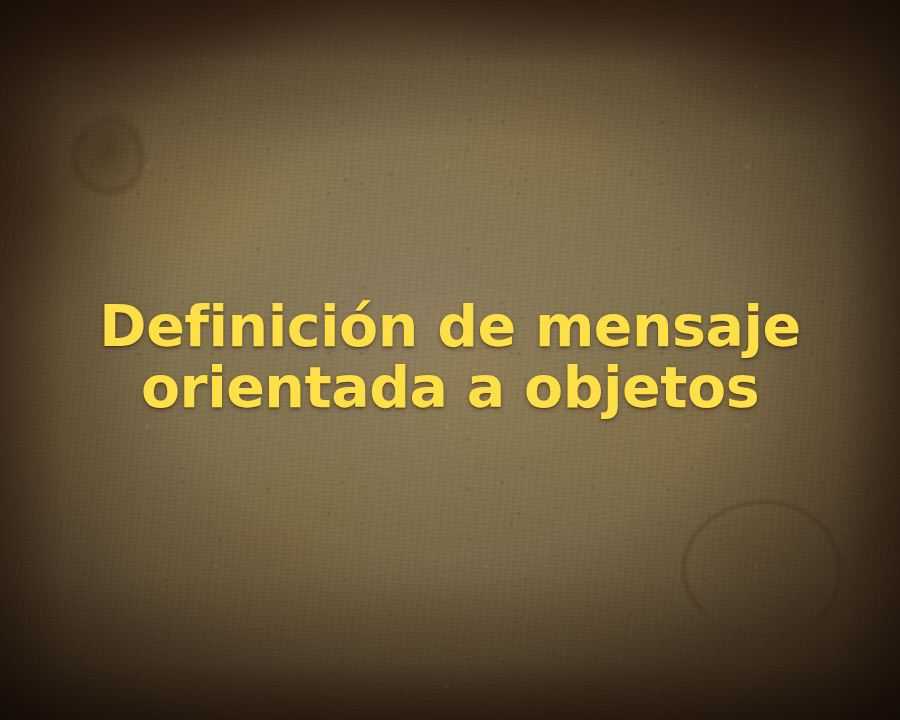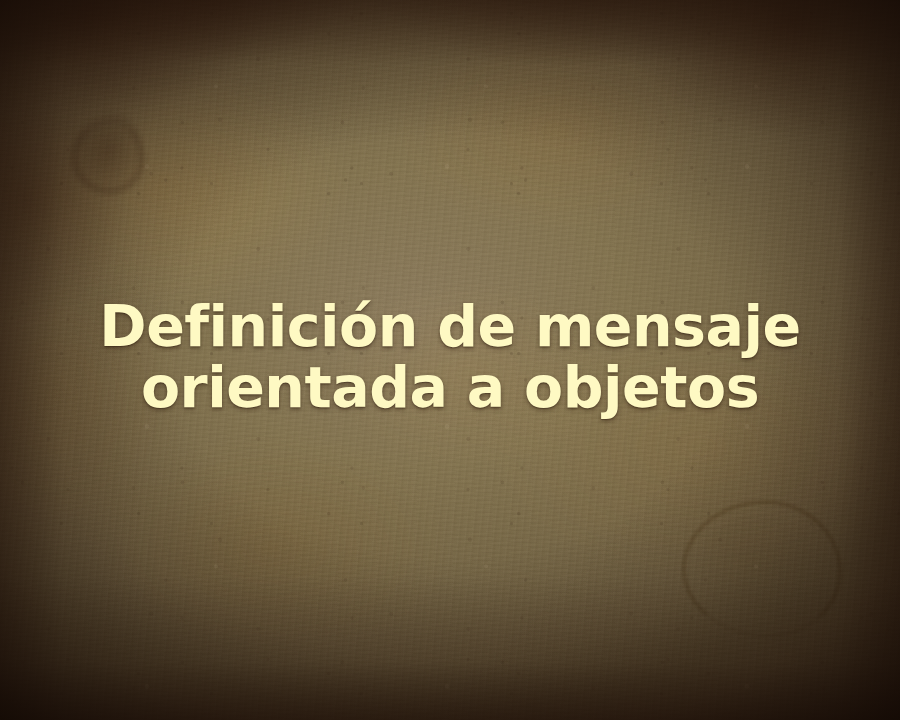--- a/index.html
+++ b/index.html
@@ -189,21 +189,21 @@
   
   .headline {
     position: absolute;
     left: 0;
     right: 0;
     top: 258px;
     z-index: 5;
     text-align: center;
     padding: 0 26px;
     box-sizing: border-box;
-    color: #fef9c3;
+    color: #fde047;
     font-family: "DejaVu Sans", "Liberation Sans", sans-serif;
     font-weight: bold;
     font-size: 57px;
     line-height: 1.06;
     letter-spacing: -0.5px;
     text-shadow:
       0 2px 4px rgba(38,20,8,0.42),
       0 1px 1px rgba(38,20,8,0.34);
     -webkit-font-smoothing: antialiased;
   }

